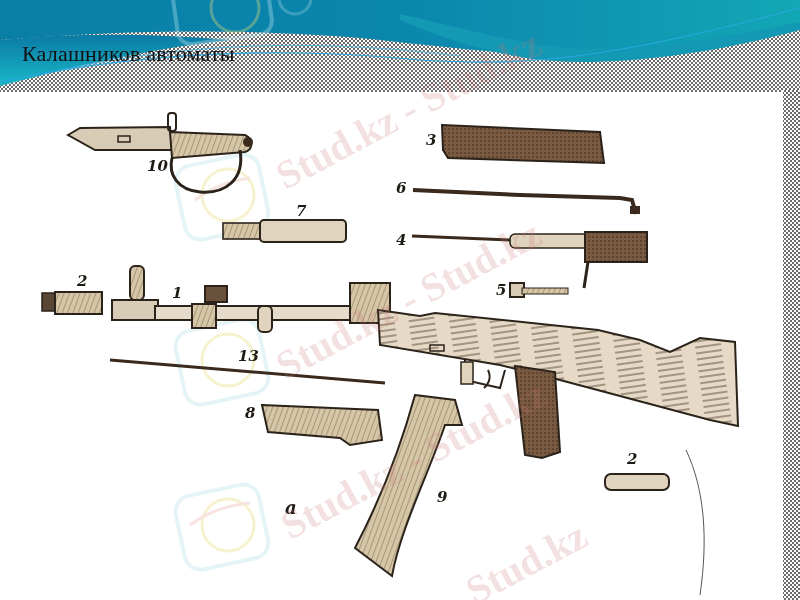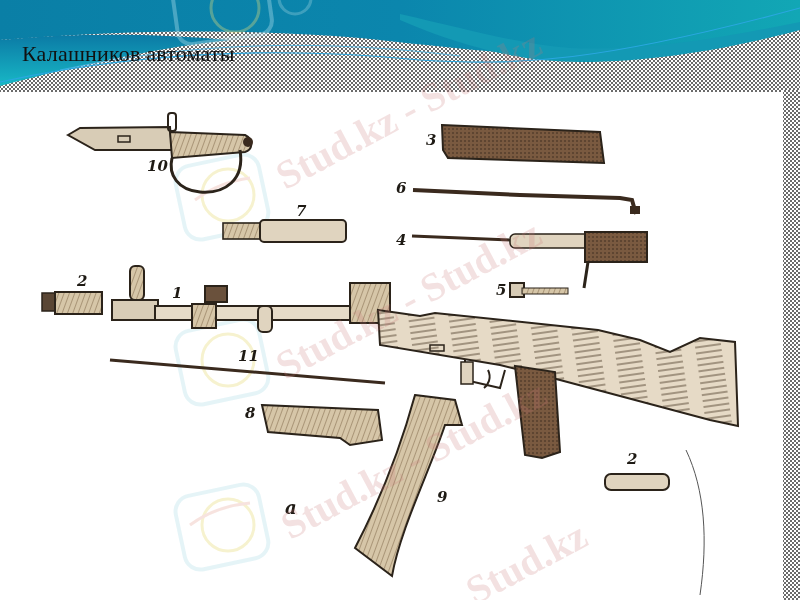--- a/index.html
+++ b/index.html
@@ -179,21 +179,21 @@
 
   
   <div class="lbl" style="left:147px;top:65px;">10</div>
   <div class="lbl" style="left:296px;top:110px;">7</div>
   <div class="lbl" style="left:426px;top:39px;">3</div>
   <div class="lbl" style="left:396px;top:87px;">6</div>
   <div class="lbl" style="left:396px;top:139px;">4</div>
   <div class="lbl" style="left:496px;top:189px;">5</div>
   <div class="lbl" style="left:77px;top:180px;">2</div>
   <div class="lbl" style="left:172px;top:192px;">1</div>
-  <div class="lbl" style="left:238px;top:255px;">11</div>
+  <div class="lbl" style="left:238px;top:255px;">13</div>
   <div class="lbl" style="left:245px;top:312px;">8</div>
   <div class="lbl" style="left:437px;top:396px;">9</div>
   <div class="lbl" style="left:627px;top:358px;">2</div>
   <div class="lbl" style="left:285px;top:405px;font-size:18px;">а</div>
 
   
   <div class="wm" style="left:290px;top:60px;">Stud.kz - Stud.kz</div>
   <div class="wm" style="left:290px;top:250px;">Stud.kz - Stud.kz</div>
   <div class="wm" style="left:295px;top:410px;">Stud.kz - Stud.kz</div>
   <div class="wm" style="left:480px;top:475px;">Stud.kz</div>

